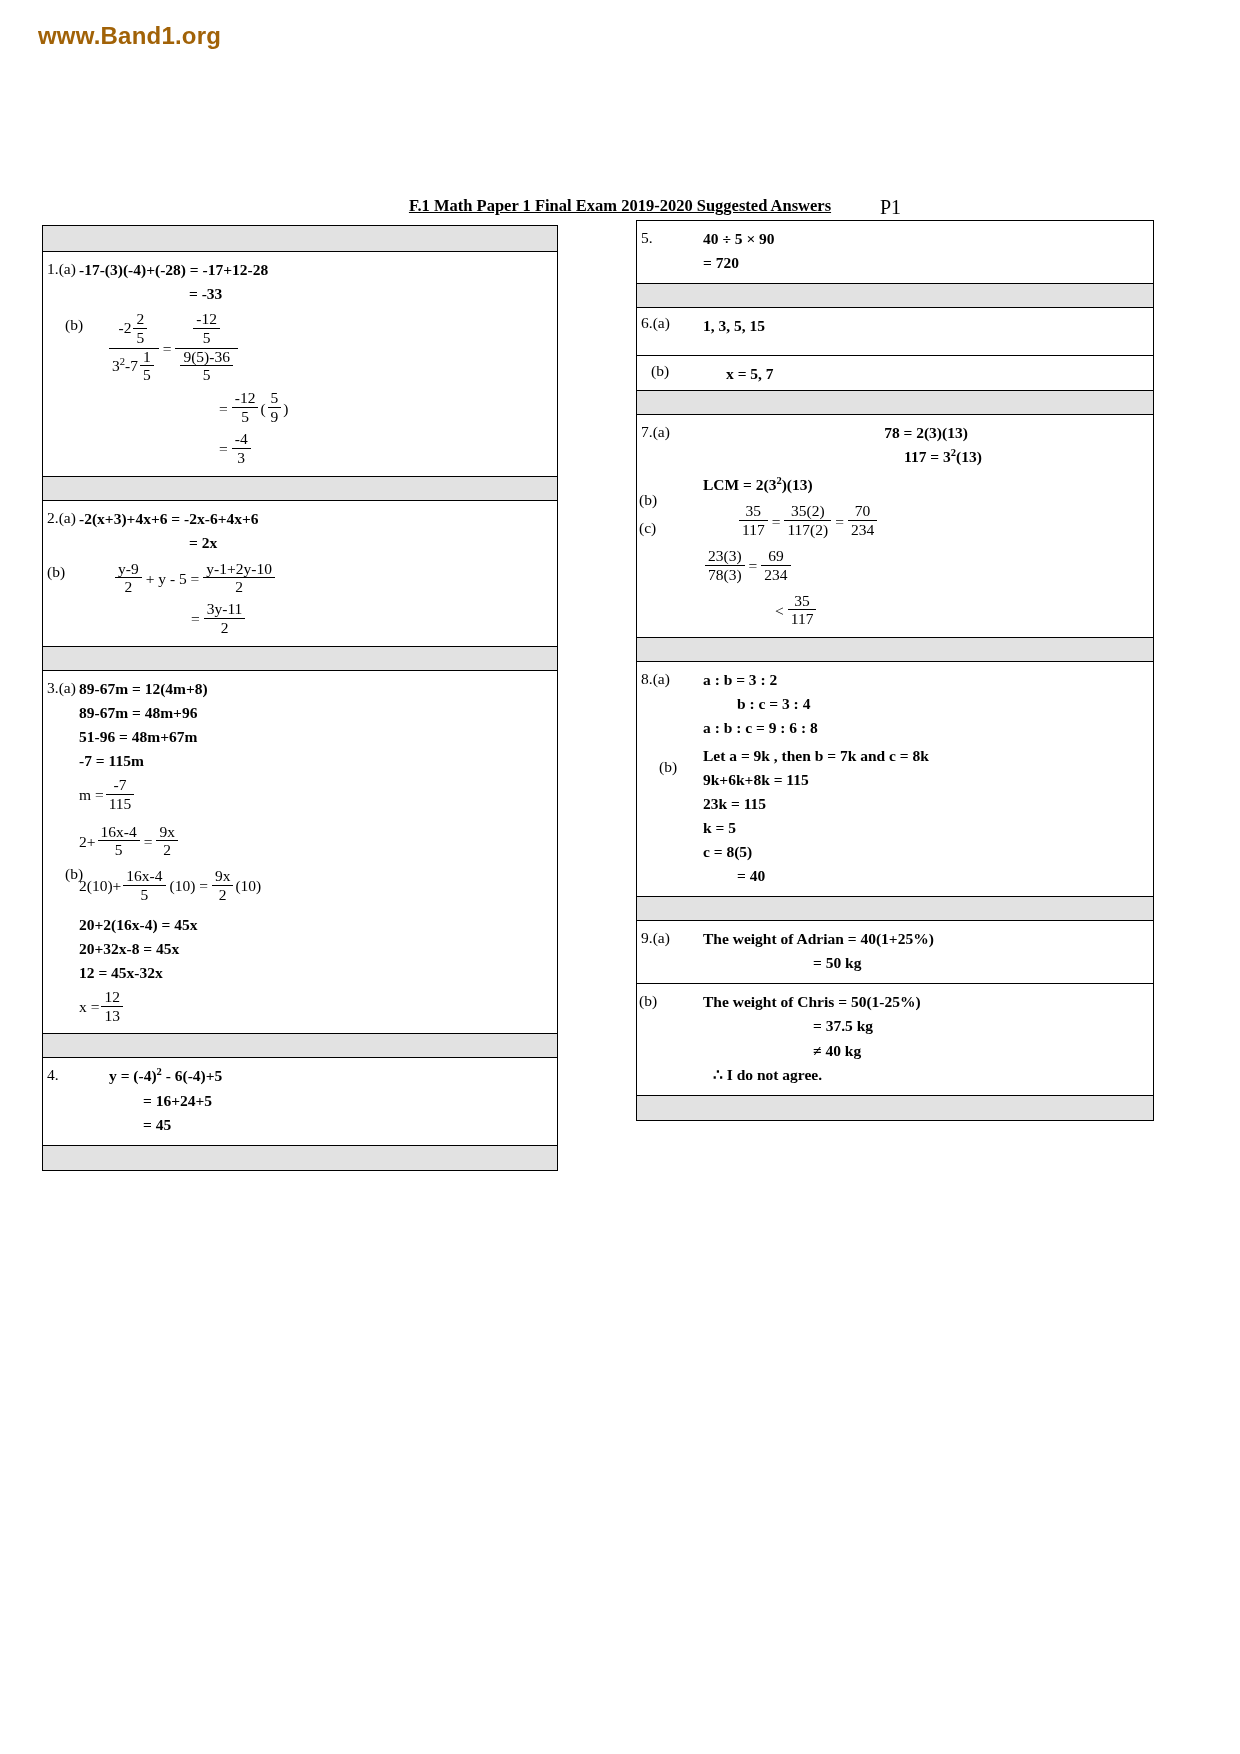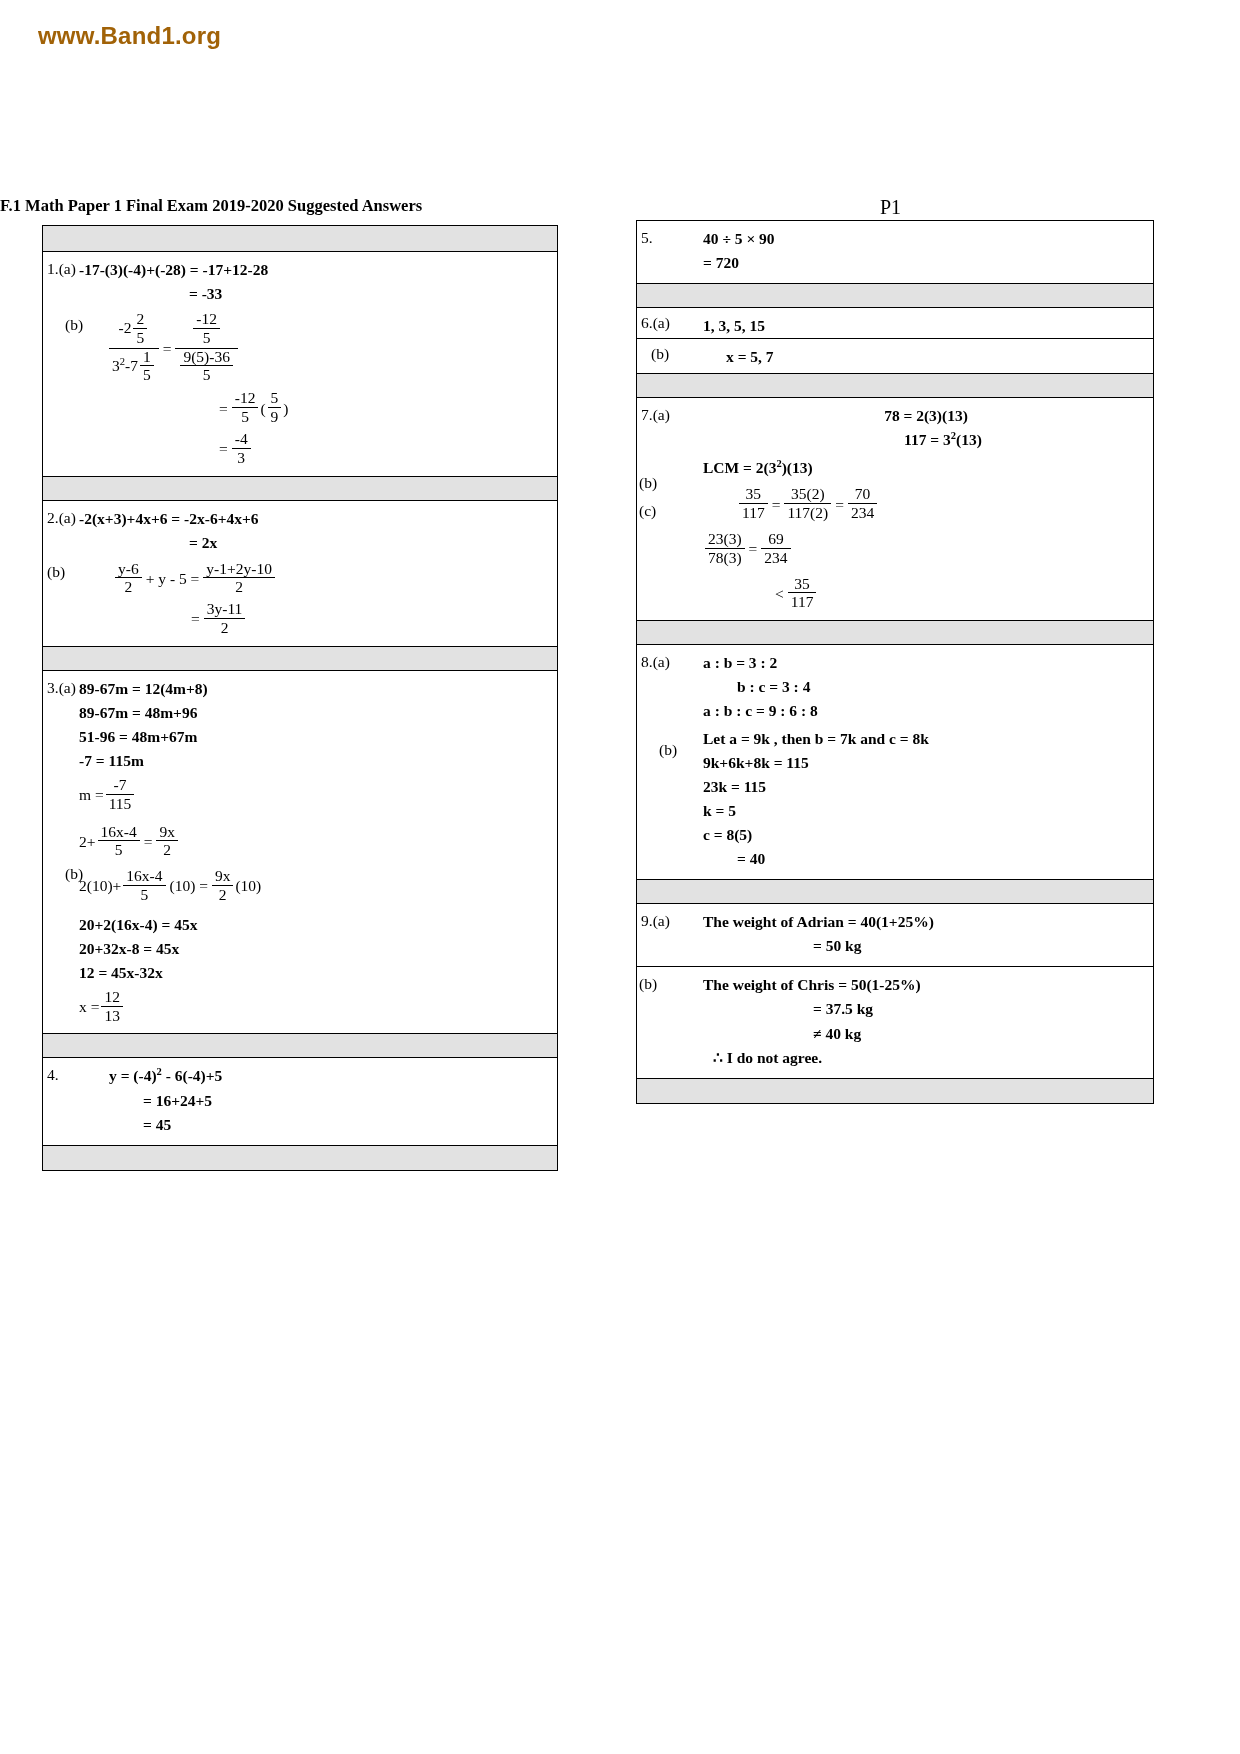--- a/index.html
+++ b/index.html
@@ -12,22 +12,24 @@
     overflow:hidden;
   }
   .watermark{
     position:absolute;left:38px;top:22px;
     font-family:"Liberation Sans", sans-serif;
     font-size:24px;font-weight:bold;color:#a16207;
     letter-spacing:.2px;
   }
   .doc-title{
     position:absolute;left:0;top:196px;width:1240px;
+    text-align:center;
     font-size:16.5px;font-weight:bold;
     font-family:"Liberation Serif", serif;
+    text-decoration:underline;
   }
   .page-num{
     position:absolute;left:880px;top:196px;
     font-size:20px;
   }
   .col{
     position:absolute;
     border:1px solid #000;
     box-sizing:border-box;
     background:#fff;
@@ -142,21 +144,21 @@
   <div class="block">
     <span class="qlabel" style="top:8px">2.(a)</span>
     <div class="body">
       <div class="line">-2(x+3)+4x+6 = -2x-6+4x+6</div>
       <div class="line ind3">= 2x</div>
     </div>
     <span class="qlabel" style="top:62px">(b)</span>
     <div class="body" style="margin-top:6px;">
       <div class="eq-row ind1">
         <span class="frac">
-            <span class="num">y-6</span>
+            <span class="num">y-9</span>
             <span class="den">2</span>
           </span>
         <span class="op">+ y - 5  =</span>
         <span class="frac">
             <span class="num">y-1+2y-10</span>
             <span class="den">2</span>
           </span>
       </div>
       <div class="eq-row ind3" style="margin-top:4px">
         <span class="op">=</span>
@@ -245,21 +247,21 @@
   <div class="block">
     <span class="qlabel" style="top:8px">5.</span>
     <div class="body" style="margin-left:62px;">
       <div class="line">40 ÷ 5 × 90</div>
       <div class="line">= 720</div>
     </div>
   </div>
 
   <div class="spacer"></div>
 
-  <div class="block" style="padding-bottom:0">
+  <div class="block" style="padding-bottom:17px">
     <span class="qlabel" style="top:6px">6.(a)</span>
     <div class="body" style="margin-left:62px;">
       <div class="line">1, 3, 5, 15</div>
     </div>
   </div>
   <div class="block" style="padding-bottom:4px">
     <span class="qlabel" style="top:6px;left:14px">(b)</span>
     <div class="body" style="margin-left:85px;">
       <div class="line">x = 5, 7</div>
     </div>

